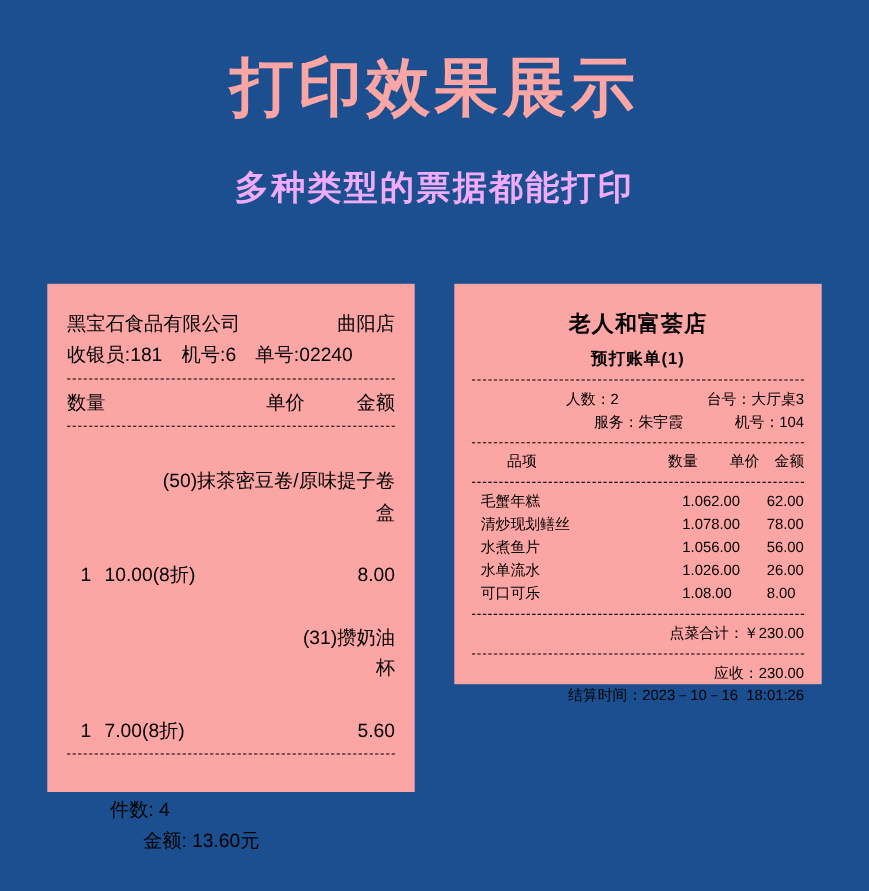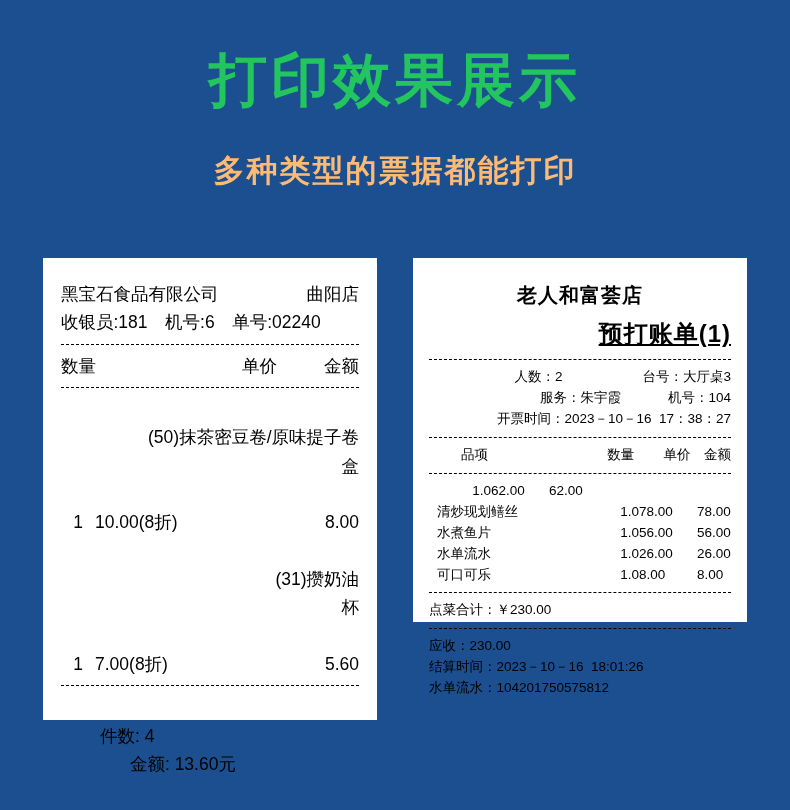--- a/index.html
+++ b/index.html
@@ -16,45 +16,45 @@
   .page {
     position: relative;
     width: 790px;
     height: 810px;
   }
   .header {
     text-align: center;
     padding-top: 48px;
   }
   .title {
-    color: #22c55e;
+    color: #fca5a5;
     font-size: 58px;
     font-weight: bold;
     letter-spacing: 4px;
     line-height: 1.1;
     margin: 0;
   }
   .subtitle {
-    color: #fdba74;
+    color: #f0abfc;
     font-size: 31px;
     font-weight: bold;
     letter-spacing: 2px;
     margin-top: 38px;
   }
   .receipts {
     position: absolute;
     top: 258px;
     left: 0;
     width: 790px;
     display: flex;
     justify-content: center;
     gap: 36px;
   }
   .receipt {
-    background: #ffffff;
+    background: #fca5a5;
     width: 334px;
     box-sizing: border-box;
     color: #000000;
   }
   .receipt-left {
     height: 462px;
     padding: 22px 18px 10px 18px;
     font-size: 17.5px;
     line-height: 1.62;
   }
@@ -102,26 +102,25 @@
 
   
   .r-title {
     text-align: center;
     font-size: 20px;
     font-weight: bold;
     letter-spacing: 1px;
     margin-bottom: 4px;
   }
   .r-subtitle {
-    text-align: right;
-    font-size: 24px;
+    text-align: center;
+    font-size: 15px;
     font-weight: bold;
     letter-spacing: 1px;
     margin-bottom: 6px;
-    text-decoration: underline;
   }
   .r-info {
     display: flex;
     white-space: pre;
     justify-content: flex-end;
   }
   .r-info .lbl { width: 128px; }
   .r-tblhdr {
     display: flex;
     white-space: pre;
@@ -131,21 +130,21 @@
   .r-tblhdr .p { width: 58px; text-align: center; }
   .r-tblhdr .a { flex: 1; text-align: center; }
   .r-item {
     display: flex;
     white-space: pre;
   }
   .r-item .n { width: 140px; padding-left: 8px; }
   .r-item .q { width: 62px; text-align: right; }
   .r-item .p { width: 58px; text-align: left; }
   .r-item .a { flex: 1; text-align: left; }
-  .r-line { white-space: pre; }
+  .r-line { white-space: pre; text-align: right; }
 </style>
 </head>
 <body>
 
 <div class="page">
 
   <div class="header">
     <div class="title">打印效果展示</div>
     <div class="subtitle">多种类型的票据都能打印</div>
   </div>
@@ -213,37 +212,35 @@
       <div class="dashed"></div>
 
       <div class="r-info">
         <span class="lbl">人数：2</span>
         <span>台号：大厅桌3</span>
       </div>
       <div class="r-info">
         <span class="lbl">服务：朱宇霞</span>
         <span>机号：104</span>
       </div>
-      <div class="r-info">
-        <span>开票时间：2023－10－16  17：38：27</span>
-      </div>
 
       <div class="dashed"></div>
 
       <div class="r-tblhdr">
         <span class="n">品项</span>
         <span class="q">数量</span>
         <span class="p">单价</span>
         <span class="a">金额</span>
       </div>
 
       <div class="dashed"></div>
 
       <div>
         <div class="r-item">
+          <span class="n">毛蟹年糕</span>
           <span class="q">1.0</span>
           <span class="p">62.00</span>
           <span class="a">62.00</span>
         </div>
         <div class="r-item">
           <span class="n">清炒现划鳝丝</span>
           <span class="q">1.0</span>
           <span class="p">78.00</span>
           <span class="a">78.00</span>
         </div>
@@ -268,18 +265,17 @@
       </div>
 
       <div class="dashed"></div>
 
       <div class="r-line">点菜合计：￥230.00</div>
 
       <div class="dashed"></div>
 
       <div class="r-line">应收：230.00</div>
       <div class="r-line">结算时间：2023－10－16  18:01:26</div>
-      <div class="r-line">水单流水：104201750575812</div>
 
     </div>
 
   </div>
 </div>
 
 </body></html>

